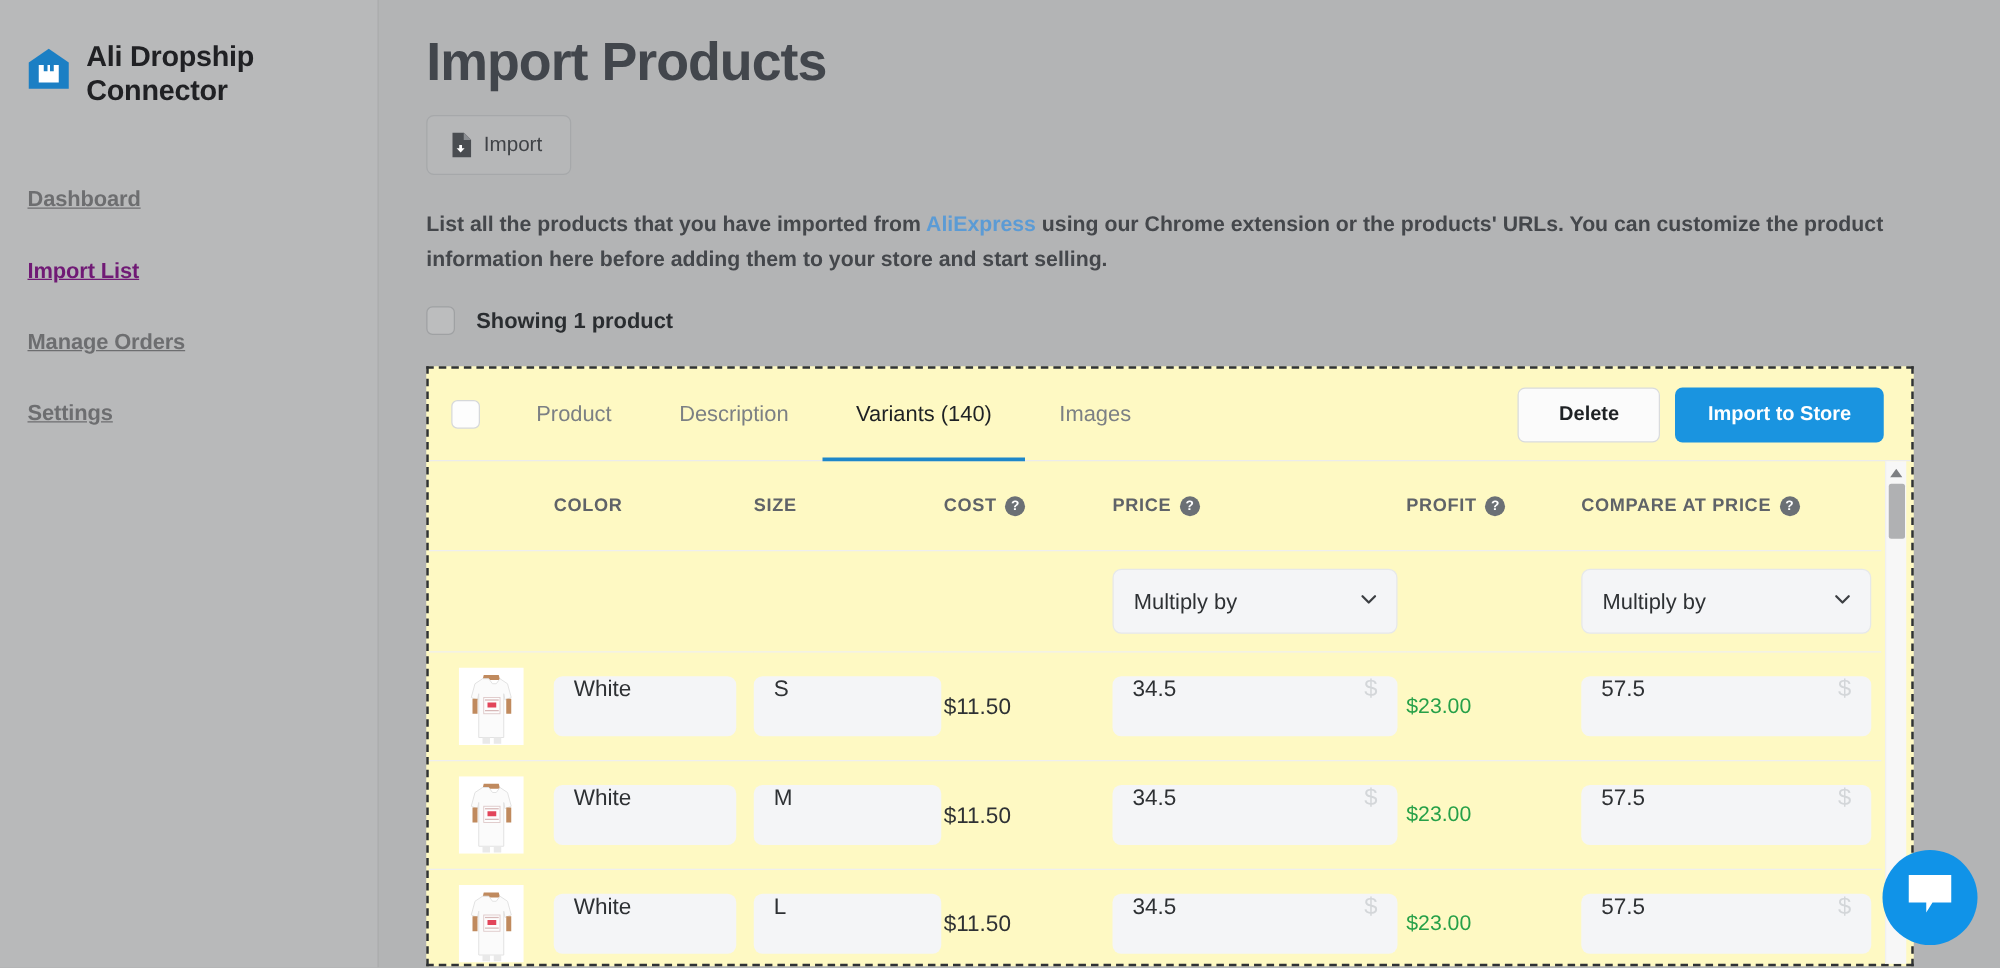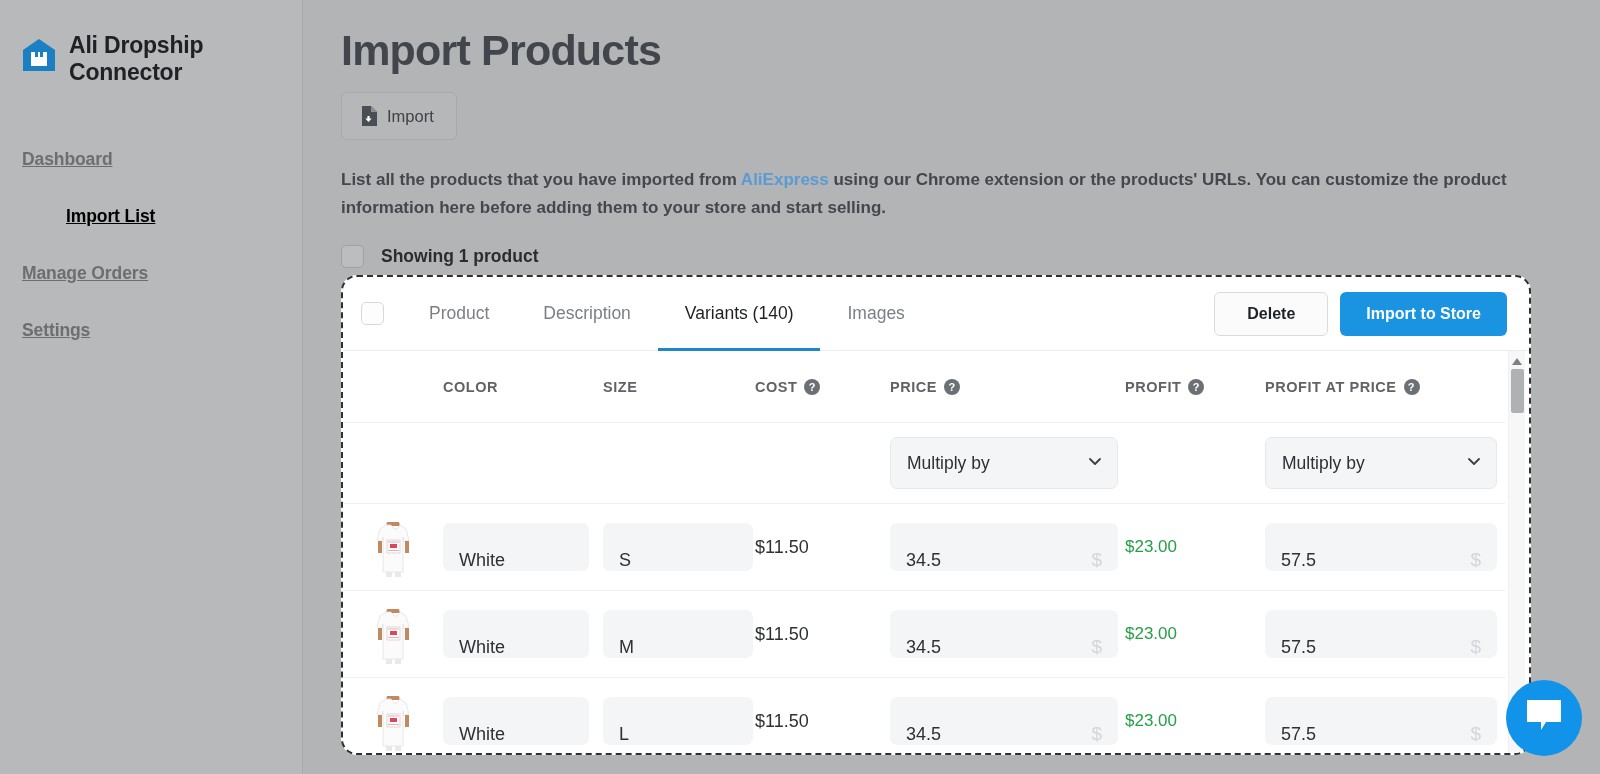--- a/index.html
+++ b/index.html
@@ -26,21 +26,21 @@
     color: #202124; letter-spacing: -0.2px;
   }
   .nav { margin-top: 52px; }
   .nav-item {
     font-size: 17.5px; font-weight: bold;
     color: #6d6e70; letter-spacing: -0.1px;
     padding: 11px 0 11px 0; margin-bottom: 14px;
     cursor: pointer;
     text-decoration: underline;
   }
-  .nav-item.active { color: #000000; margin-left: 44px; }
+  .nav-item.active { color: #701a75; }
 
   
   .main {
     flex: 1; height: 774px;
     padding: 28px 0 0 38px;
     position: relative;
     overflow: hidden;
   }
   .page-title {
     font-size: 43px; font-weight: bold; color: #42464c;
@@ -73,25 +73,25 @@
   .cbx {
     width: 23px; height: 23px; flex: 0 0 23px;
     border: 1px solid #9fa1a3; border-radius: 5px;
     background: #bcbdbe;
   }
   .cbx.on-white { background: #fdfdfd; border-color: #d6d8da; }
   .showing-label { font-size: 17.5px; font-weight: bold; color: #2a2d30; }
 
   
   .card {
-    margin-top: 7px;
+    margin-top: 25px;
     width: 1190px;
-    background: #ffffff;
+    background: #fef9c3;
     border: 2px dashed #2e3134;
-    border-radius: 16px;
+    border-radius: 0;
     height: 480px;
     position: relative;
     overflow: hidden;
   }
   .card-head {
     display: flex; align-items: center;
     height: 74px;
     padding: 0 22px 0 18px;
     border-bottom: 1px solid #ececec;
     position: relative;
@@ -155,21 +155,21 @@
     border-top: 1px solid #efefef;
   }
   tr.ops-row td { border-top: 1px solid #efefef; padding: 14px 0; }
 
   .thumb {
     width: 52px; height: 62px;
     margin-left: 24px;
     display: block;
   }
   .field {
-    display: flex; align-items: flex-end;
+    display: flex; align-items: flex-start;
     background: #f4f5f7; border-radius: 7px;
     height: 48px; padding: 0 16px;
     font-size: 18px; color: #2e3134;
     position: relative;
   }
   .field.w-color { width: 146px; }
   .field.w-size  { width: 150px; }
   .field.w-price { width: 228px; }
   .field.w-cap   { width: 232px; }
   .field .suffix {
@@ -324,21 +324,21 @@
                 </span>
               </th>
               <th>
                 <span class="th-in">
                   <span>PROFIT</span>
                   <span class="qmark">?</span>
                 </span>
               </th>
               <th>
                 <span class="th-in">
-                  <span>PROFIT AT PRICE</span>
+                  <span>COMPARE AT PRICE</span>
                   <span class="qmark">?</span>
                 </span>
               </th>
             </tr>
           </thead>
           <tbody>
 
             <tr class="ops-row">
               <td></td>
               <td></td>

